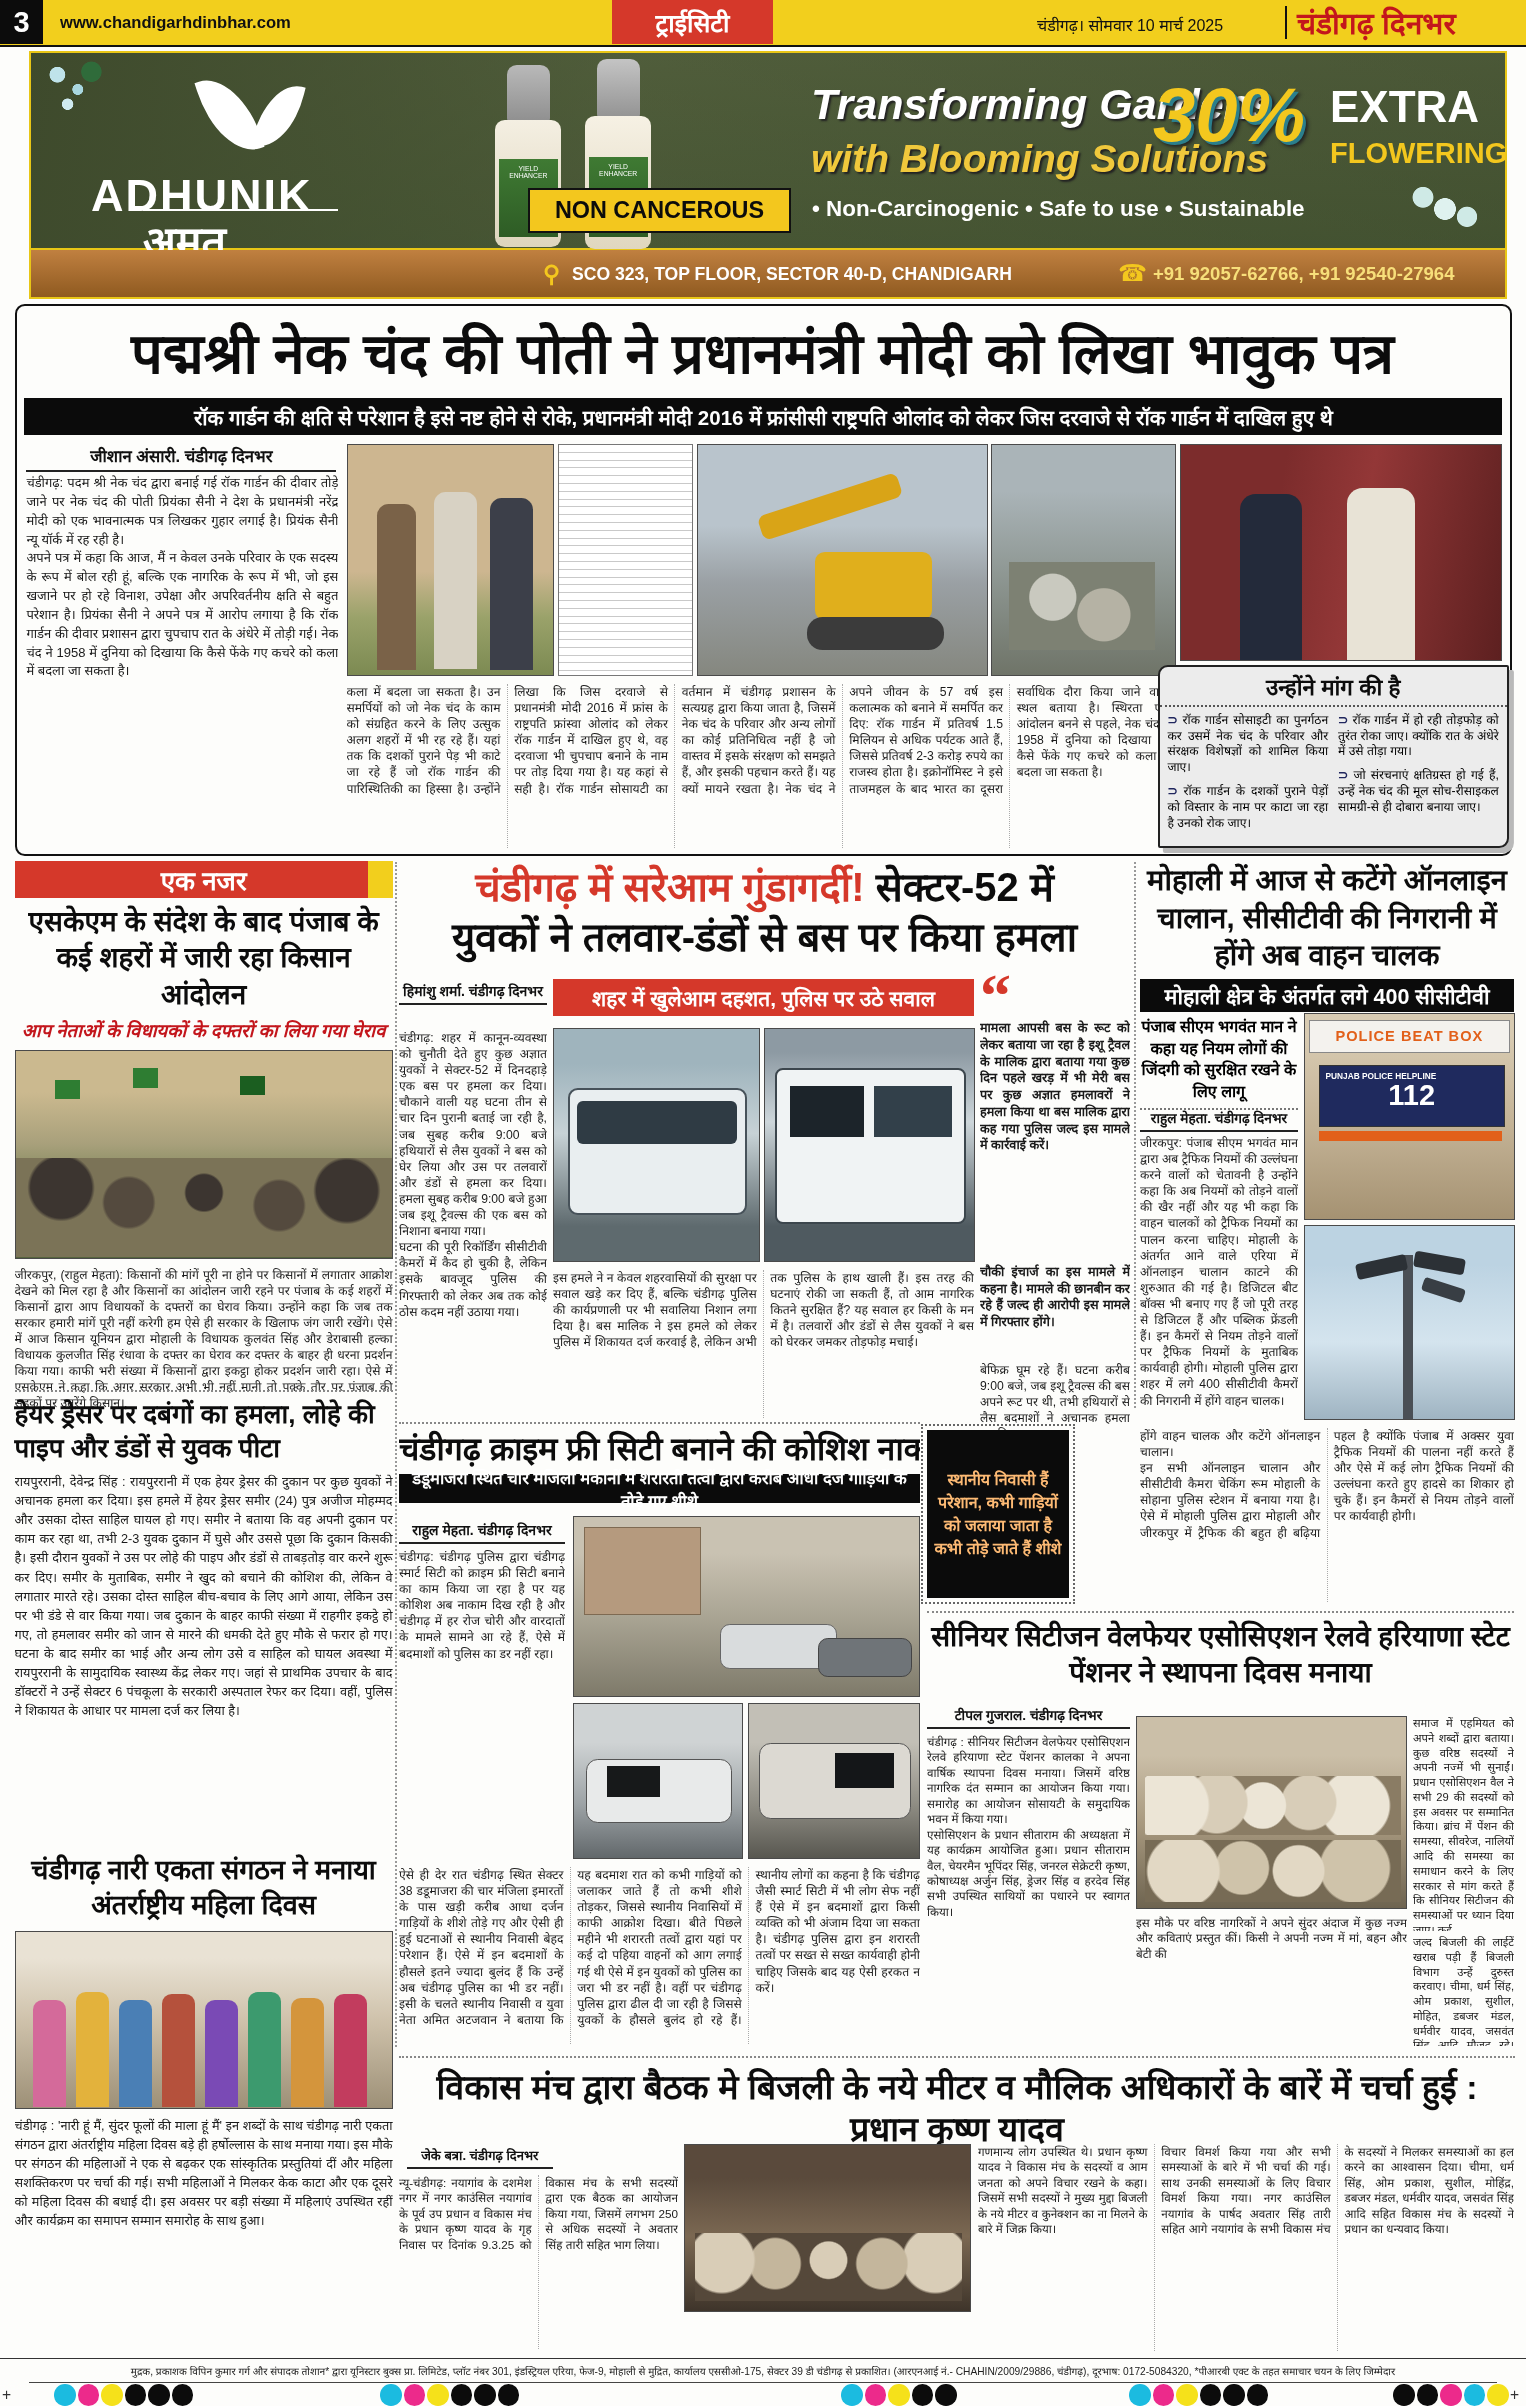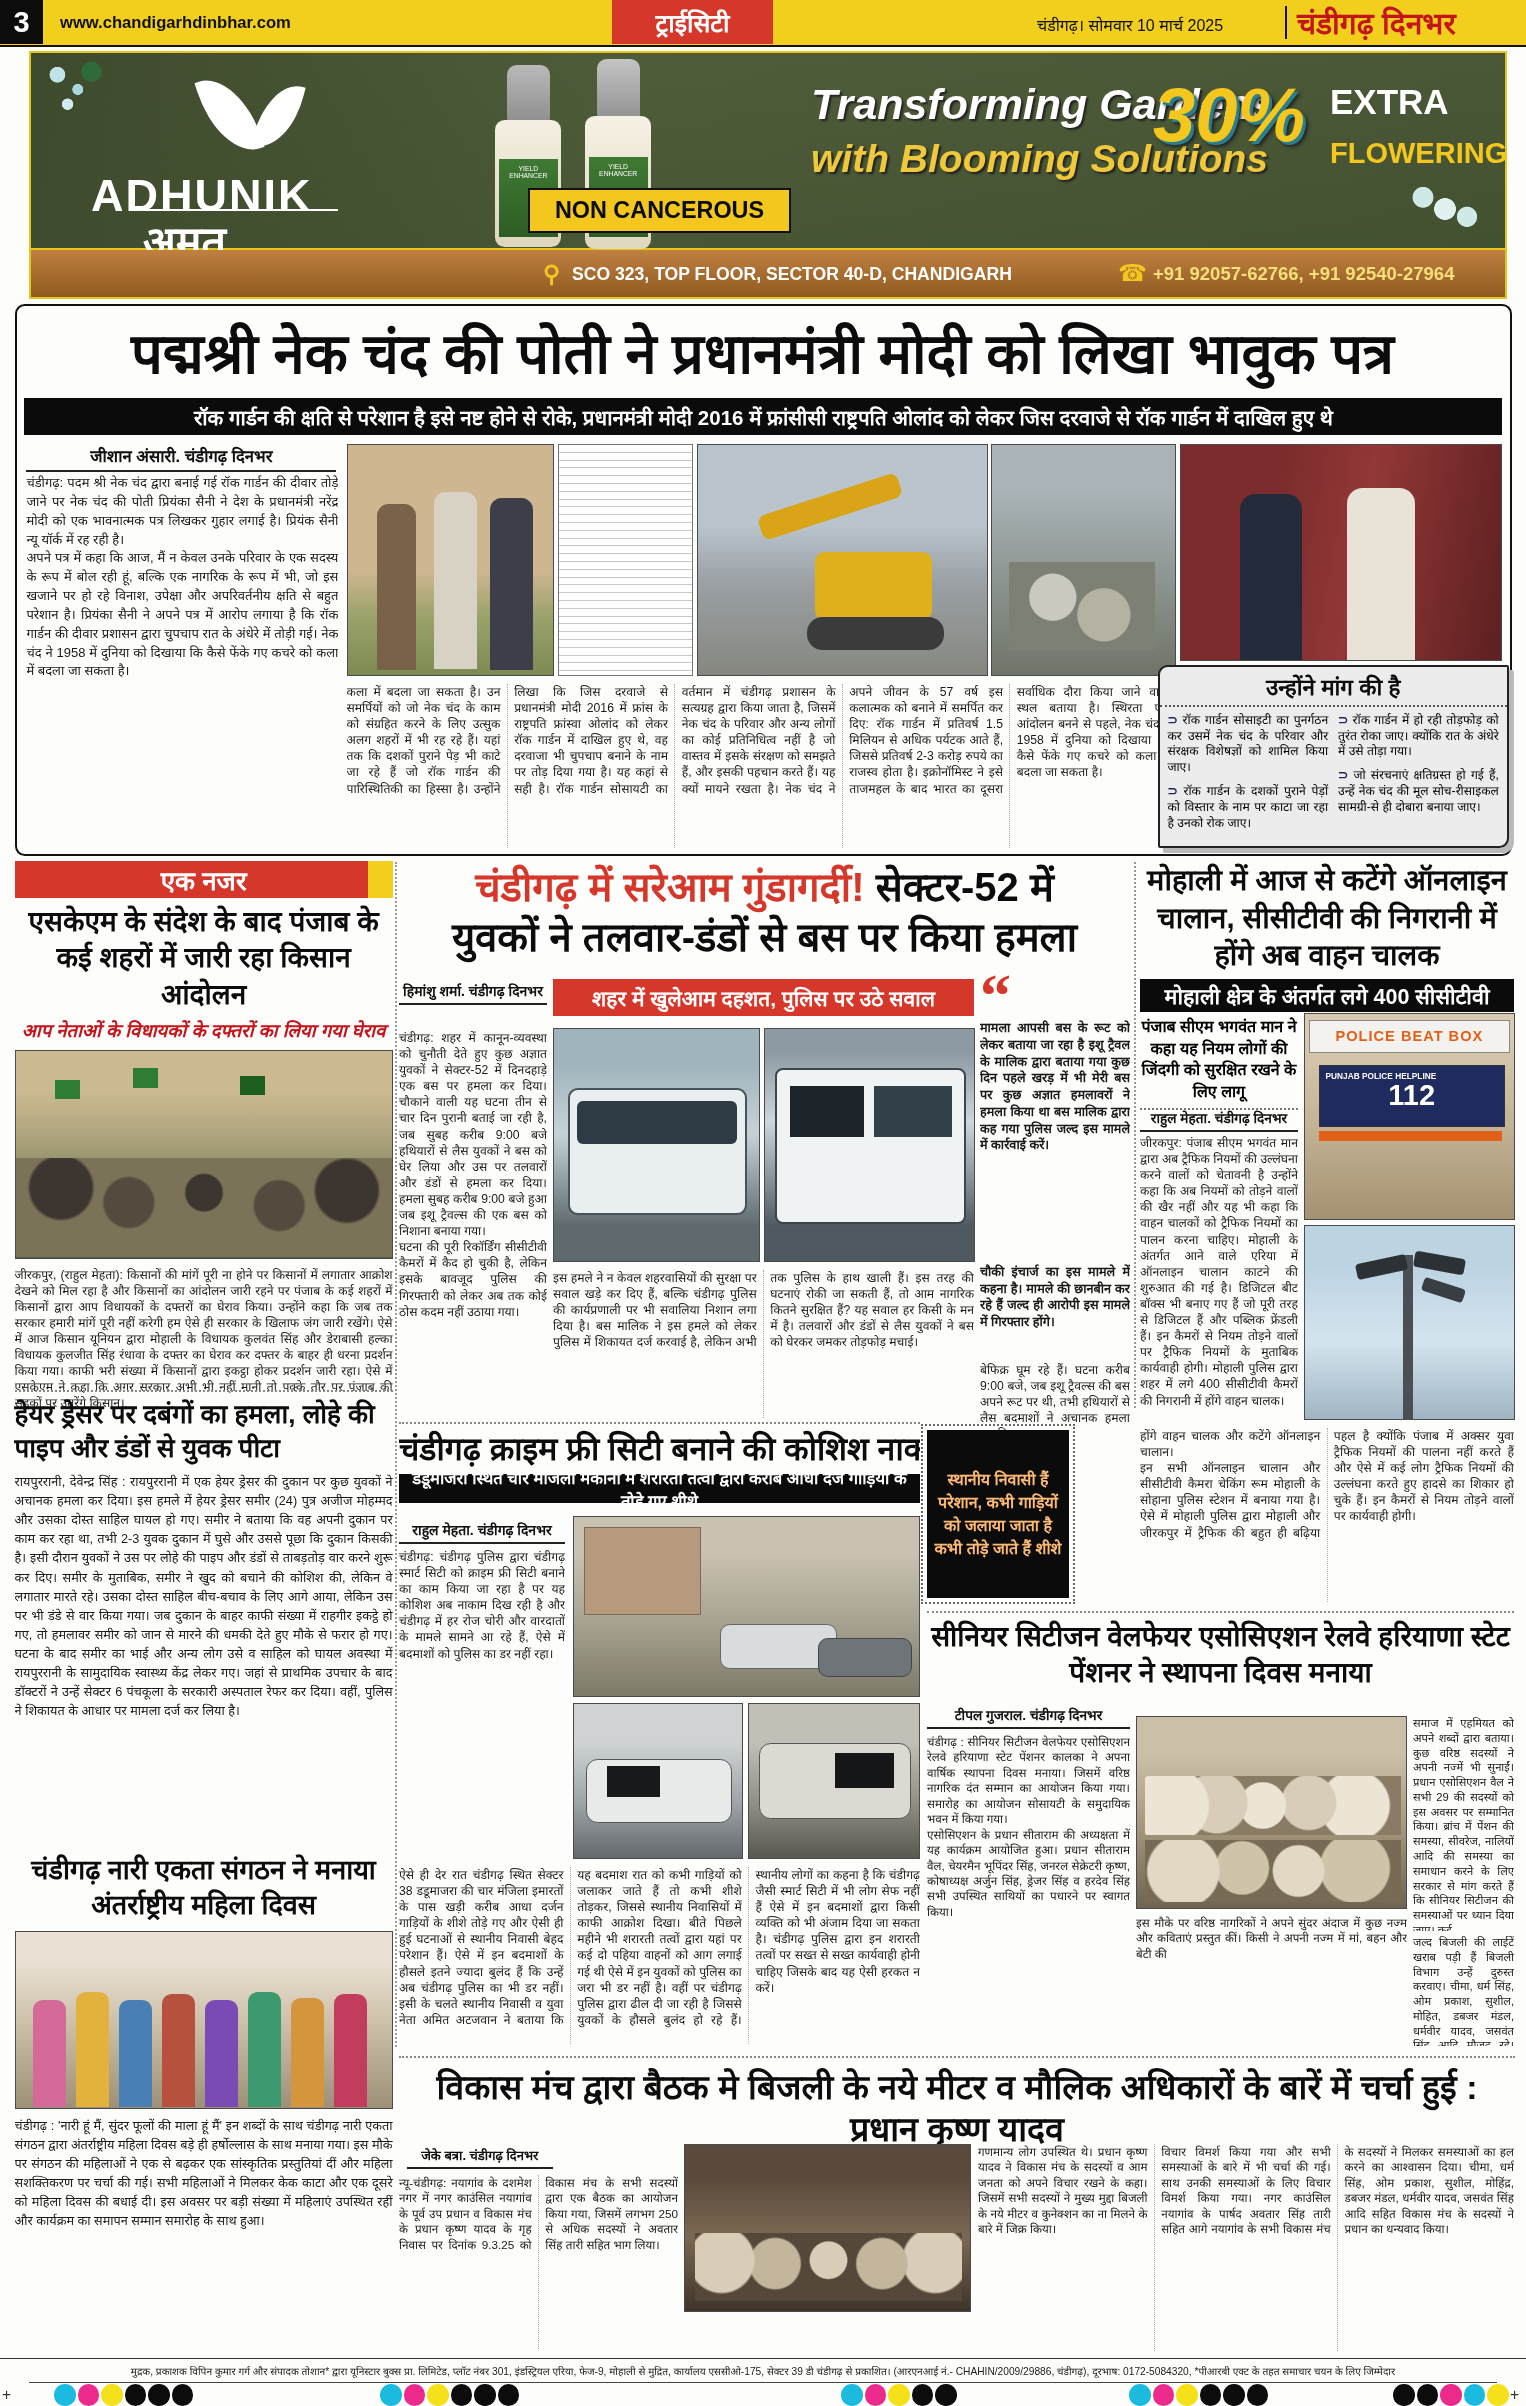--- a/index.html
+++ b/index.html
@@ -55,26 +55,27 @@
       <div class="abs" style="left:9.8px;top:94px;width:59px;height:78px;background:linear-gradient(#3f7a33,#2e5c25);color:#fff;font-size:6.8px;text-align:center;padding-top:5.9px;">YIELD ENHANCER</div>
     </div>
     <div class="abs" style="left:546px;top:5.9px;width:82px;height:189px;">
       <div class="abs" style="left:19.5px;top:0;width:43px;height:59px;background:linear-gradient(#c4c4c4,#939393);border-radius:9.8px 9.8px 3.9px 3.9px;"></div>
       <div class="abs" style="left:7.8px;top:57px;width:66px;height:133px;background:linear-gradient(#f6f1e4,#e0d7bf);border-radius:9.8px;"></div>
       <div class="abs" style="left:11.7px;top:98px;width:59px;height:80px;background:linear-gradient(#3f7a33,#2e5c25);color:#fff;font-size:6.8px;text-align:center;padding-top:5.9px;">YIELD ENHANCER</div>
     </div>
     <div class="abs" style="left:780px;top:27px;font-size:43px;font-weight:bold;font-style:italic;color:#fff;text-shadow:2px 2px 2px #222;">Transforming Gardens</div>
     <div class="abs" style="left:780px;top:84px;font-size:39px;font-weight:bold;font-style:italic;color:#f0c83c;text-shadow:2px 2px 2px #222;">with Blooming Solutions</div>
     <div class="abs" style="left:1122px;top:17.6px;font-size:76px;font-weight:bold;color:#f3c71e;text-shadow:2.9px 2.9px 0 #2b7f8c,4.9px 4.9px 3.9px #222;font-style:italic;">30%</div>
-    <div class="abs" style="left:1299px;top:29px;font-size:35px;font-weight:bold;color:#fff;">EXTRA</div>
+    <div class="abs" style="left:1299px;top:29px;font-size:44px;font-weight:bold;color:#fff;">EXTRA</div>
     <div class="abs" style="left:1299px;top:84px;font-size:29px;font-weight:bold;color:#f3c71e;">FLOWERING</div>
     <div class="abs" style="left:1370px;top:117px;width:88px;height:78px;background:radial-gradient(circle at 50% 50%,#dff2ef 18%,transparent 19%),radial-gradient(circle at 25% 35%,#cfeae6 12%,transparent 13%),radial-gradient(circle at 75% 60%,#cfeae6 12%,transparent 13%);"></div>
     <div class="abs" style="left:497px;top:135px;width:263px;height:45px;background:#f3c71e;border:2px solid #111;display:flex;align-items:center;justify-content:center;">
       <span style="font-size:23.4px;font-weight:bold;color:#0c0c0c;">NON CANCEROUS</span>
     </div>
+    <div class="abs" style="left:780px;top:142px;width:624px;font-size:22.4px;font-weight:bold;color:#fff;border:1px solid #ddd0;">• Non-Carcinogenic   • Safe to use   • Sustainable</div>
   </div>
 
   <div class="abs" style="left:29px;top:250px;width:1478px;height:49px;background:linear-gradient(#c08040,#8f5a20);border:2px solid #e8c616;border-top:none;">
     <span class="abs" style="left:512px;top:9.8px;font-size:23.4px;color:#f3c71e;font-weight:bold;">⚲</span>
     <span class="abs" style="left:541px;top:13.7px;font-size:17.6px;font-weight:bold;color:#fff;">SCO 323, TOP FLOOR, SECTOR 40-D, CHANDIGARH</span>
     <span class="abs" style="left:1087px;top:8.8px;font-size:23.4px;color:#f3c71e;">☎</span>
     <span class="abs" style="left:1122px;top:12.7px;font-size:18.5px;font-weight:bold;color:#f7df7a;">+91 92057-62766, +91 92540-27964</span>
   </div>
 
   <div class="abs" style="left:14.6px;top:304px;width:1497px;height:552px;border:2.4px solid #111;border-radius:9.8px;">

